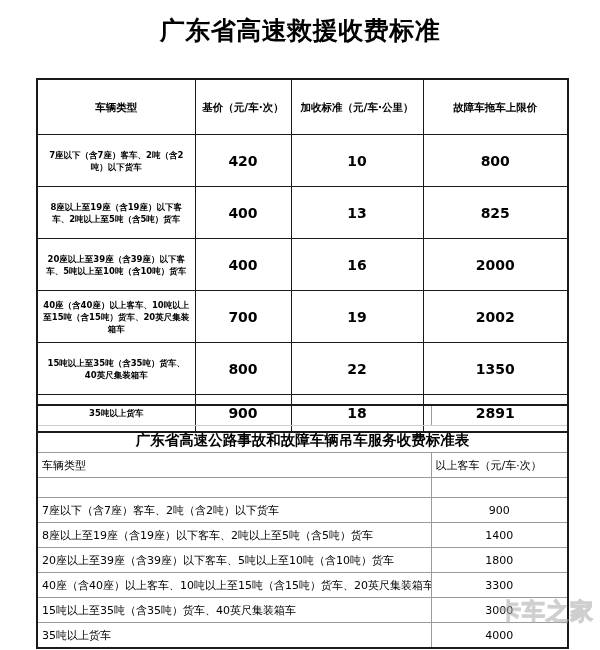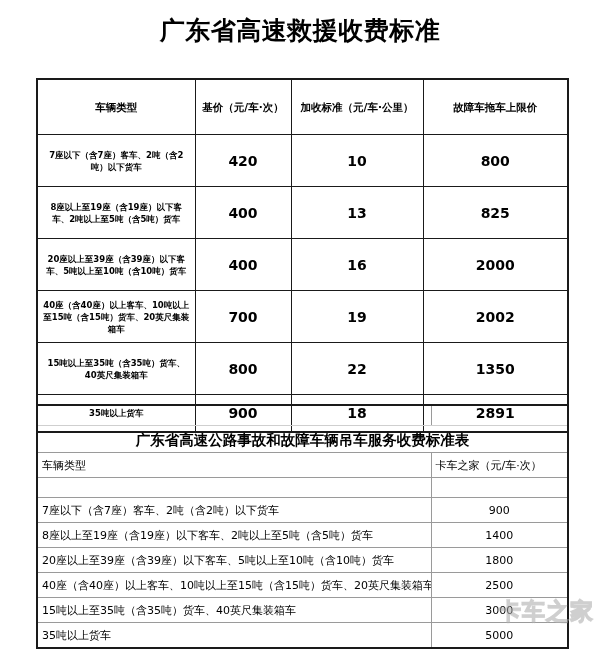--- a/index.html
+++ b/index.html
@@ -227,49 +227,49 @@
       <tbody>
         <tr class="spacer">
           <td></td>
           <td></td>
         </tr>
         <tr>
           <td class="t2title" colspan="2">广东省高速公路事故和故障车辆吊车服务收费标准表</td>
         </tr>
         <tr>
           <td class="hdr-left">车辆类型</td>
-          <td class="hdr-right">卡车之家（元/车·次）</td>
+          <td class="hdr-right">以上客车（元/车·次）</td>
         </tr>
         <tr class="blank">
           <td></td>
           <td></td>
         </tr>
         <tr class="data">
           <td class="desc">7座以下（含7座）客车、2吨（含2吨）以下货车</td>
           <td class="fee">900</td>
         </tr>
         <tr class="data">
           <td class="desc">8座以上至19座（含19座）以下客车、2吨以上至5吨（含5吨）货车</td>
           <td class="fee">1400</td>
         </tr>
         <tr class="data">
           <td class="desc">20座以上至39座（含39座）以下客车、5吨以上至10吨（含10吨）货车</td>
           <td class="fee">1800</td>
         </tr>
         <tr class="data">
           <td class="desc">40座（含40座）以上客车、10吨以上至15吨（含15吨）货车、20英尺集装箱车</td>
-          <td class="fee">2500</td>
+          <td class="fee">3300</td>
         </tr>
         <tr class="data">
           <td class="desc">15吨以上至35吨（含35吨）货车、40英尺集装箱车</td>
           <td class="fee">3000</td>
         </tr>
         <tr class="data">
           <td class="desc">35吨以上货车</td>
-          <td class="fee">5000</td>
+          <td class="fee">4000</td>
         </tr>
       </tbody>
     </table>
   </div>
 
   <div class="watermark">
     <div class="wm-cn">卡车之家</div>
   </div>
 
 </div>

